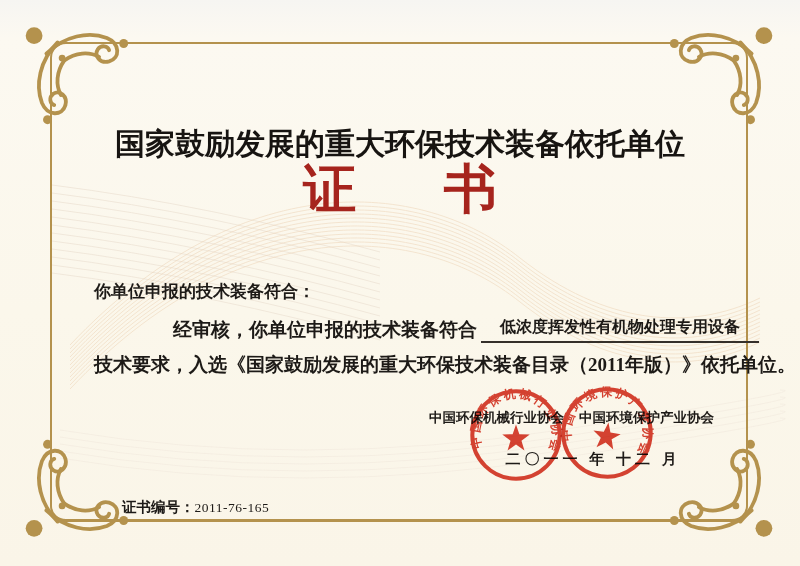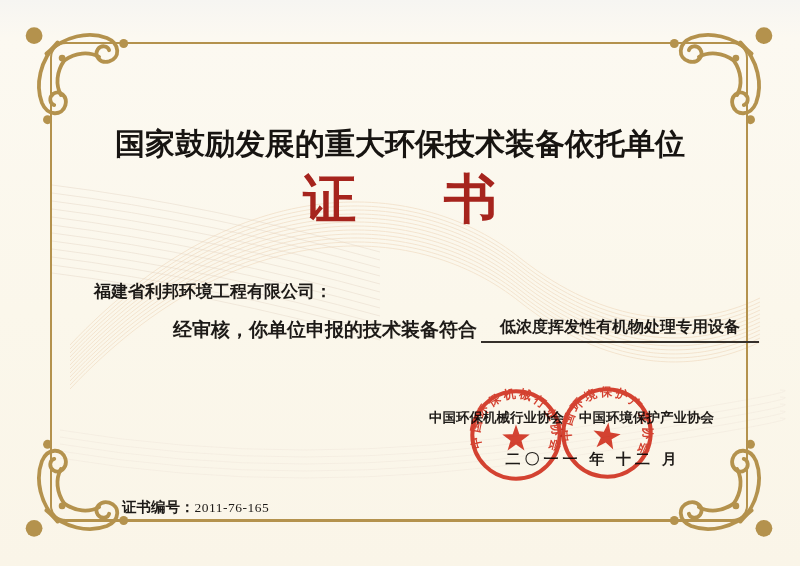--- a/index.html
+++ b/index.html
@@ -17,21 +17,21 @@
   .corner{position:absolute;width:112px;height:112px;}
   .corner.tl{left:24px;top:20px;}
   .corner.tr{right:26px;top:20px;transform:scaleX(-1);}
   .corner.bl{left:24px;bottom:22px;transform:scaleY(-1);}
   .corner.br{right:26px;bottom:22px;transform:scale(-1,-1);}
   .title{
     position:absolute;left:0;right:0;top:124px;text-align:center;
     font-size:30px;font-weight:700;letter-spacing:0px;color:#171411;
   }
   .certword{
-    position:absolute;left:0;right:0;top:164px;text-align:center;
+    position:absolute;left:0;right:0;top:154px;text-align:center;
     font-size:53px;font-weight:700;color:#a6241d;
     letter-spacing:1.65em;padding-left:1.65em;
   }
   .recipient{position:absolute;left:94px;top:280px;font-size:17px;font-weight:700;}
   .line2{position:absolute;left:130px;top:317px;font-size:19px;font-weight:700;white-space:nowrap;padding-left:43px;}
   .blank{
     display:inline-block;min-width:250px;text-align:center;
     border-bottom:2px solid #35302a;font-size:16px;font-weight:600;
     padding:0 14px 3px 14px;margin-left:4px;vertical-align:bottom;
   }
@@ -141,25 +141,26 @@
       <path d="M36,36 C29,46 28,58 33,67"></path>
     </g>
     <circle cx="9" cy="14" r="7.5" fill="#b4924d"></circle>
     <circle cx="89" cy="21" r="4" fill="#b4924d"></circle>
     <circle cx="21" cy="89" r="4" fill="#b4924d"></circle>
     <circle cx="34" cy="34" r="3" fill="#b4924d"></circle>
   </svg>
 
   <div class="title">国家鼓励发展的重大环保技术装备依托单位</div>
   <div class="certword">证书</div>
-  <div class="recipient">福建省利邦环境工程有限公司：</div>
+  <div class="recipient">你单位申报的技术装备符合：</div>
 
   <div class="line2"><span>经审核，你单位申报的技术装备符合</span><span class="blank">低浓度挥发性有机物处理专用设备</span>
   </div>
 
+  <div class="line3">技术要求，入选《国家鼓励发展的重大环保技术装备目录（2011年版）》依托单位。</div>
 
   <div class="issuers"><span>中国环保机械行业协会</span><span class="gap"></span><span>中国环境保护产业协会</span>
   </div>
 
   <div class="dateline">二〇一一 年 十二 月</div>
 
   <div class="certno">
     <span class="lbl">证书编号：</span><span class="num">2011-76-165</span>
   </div>
 

